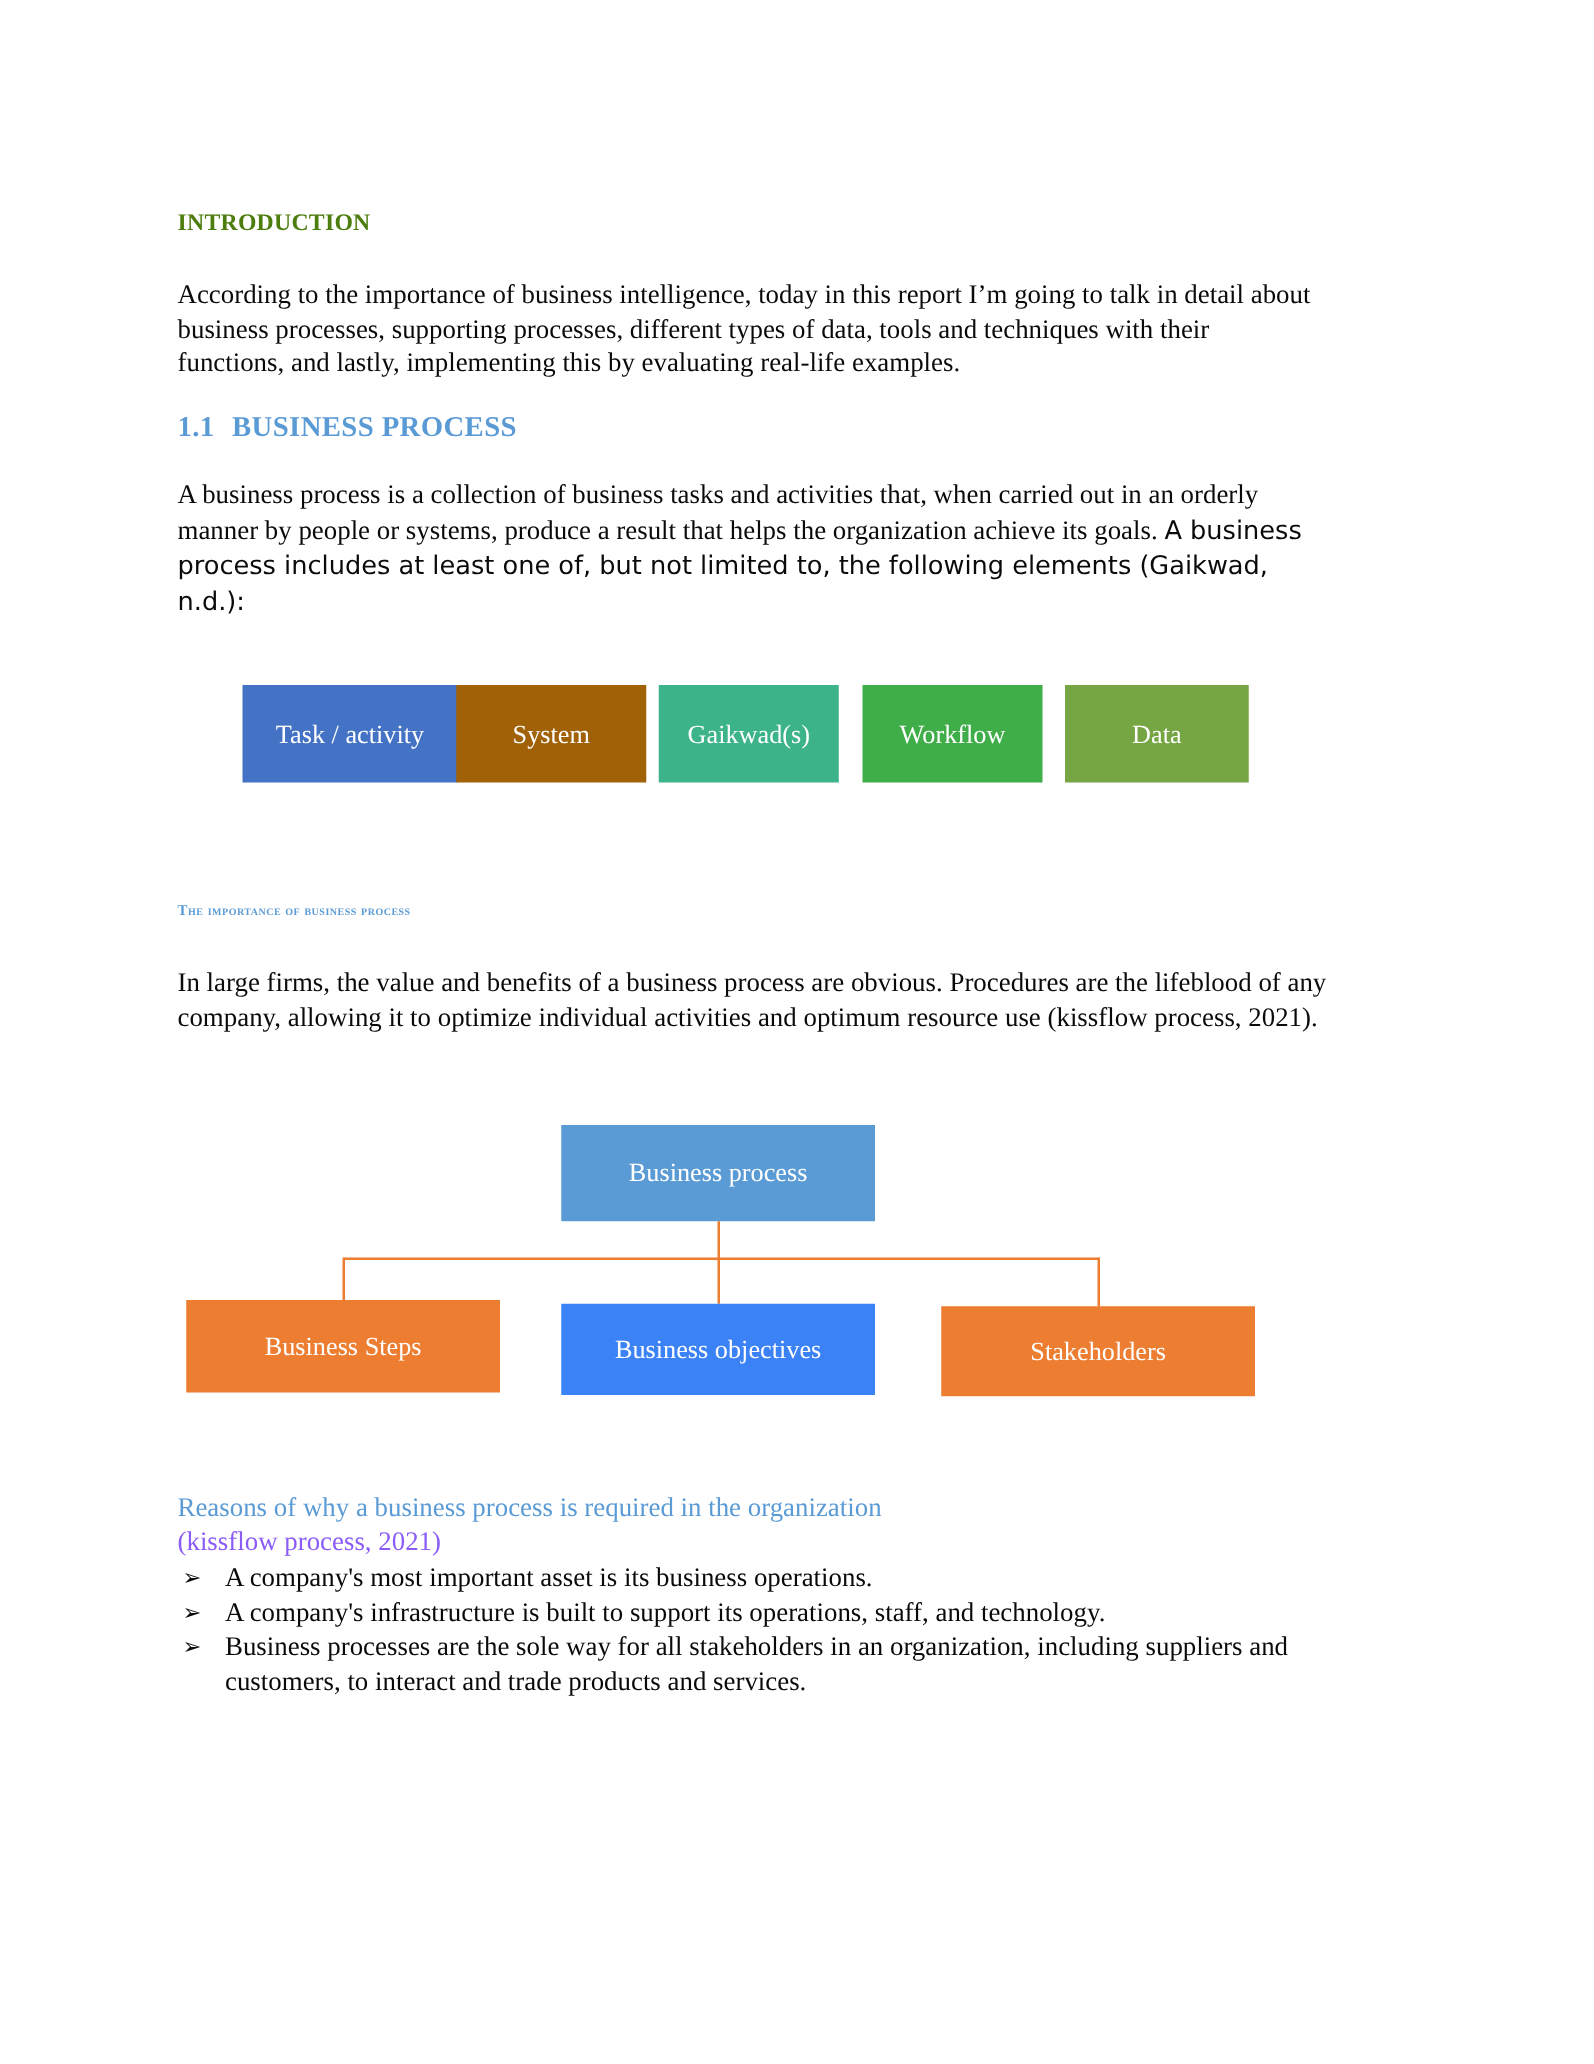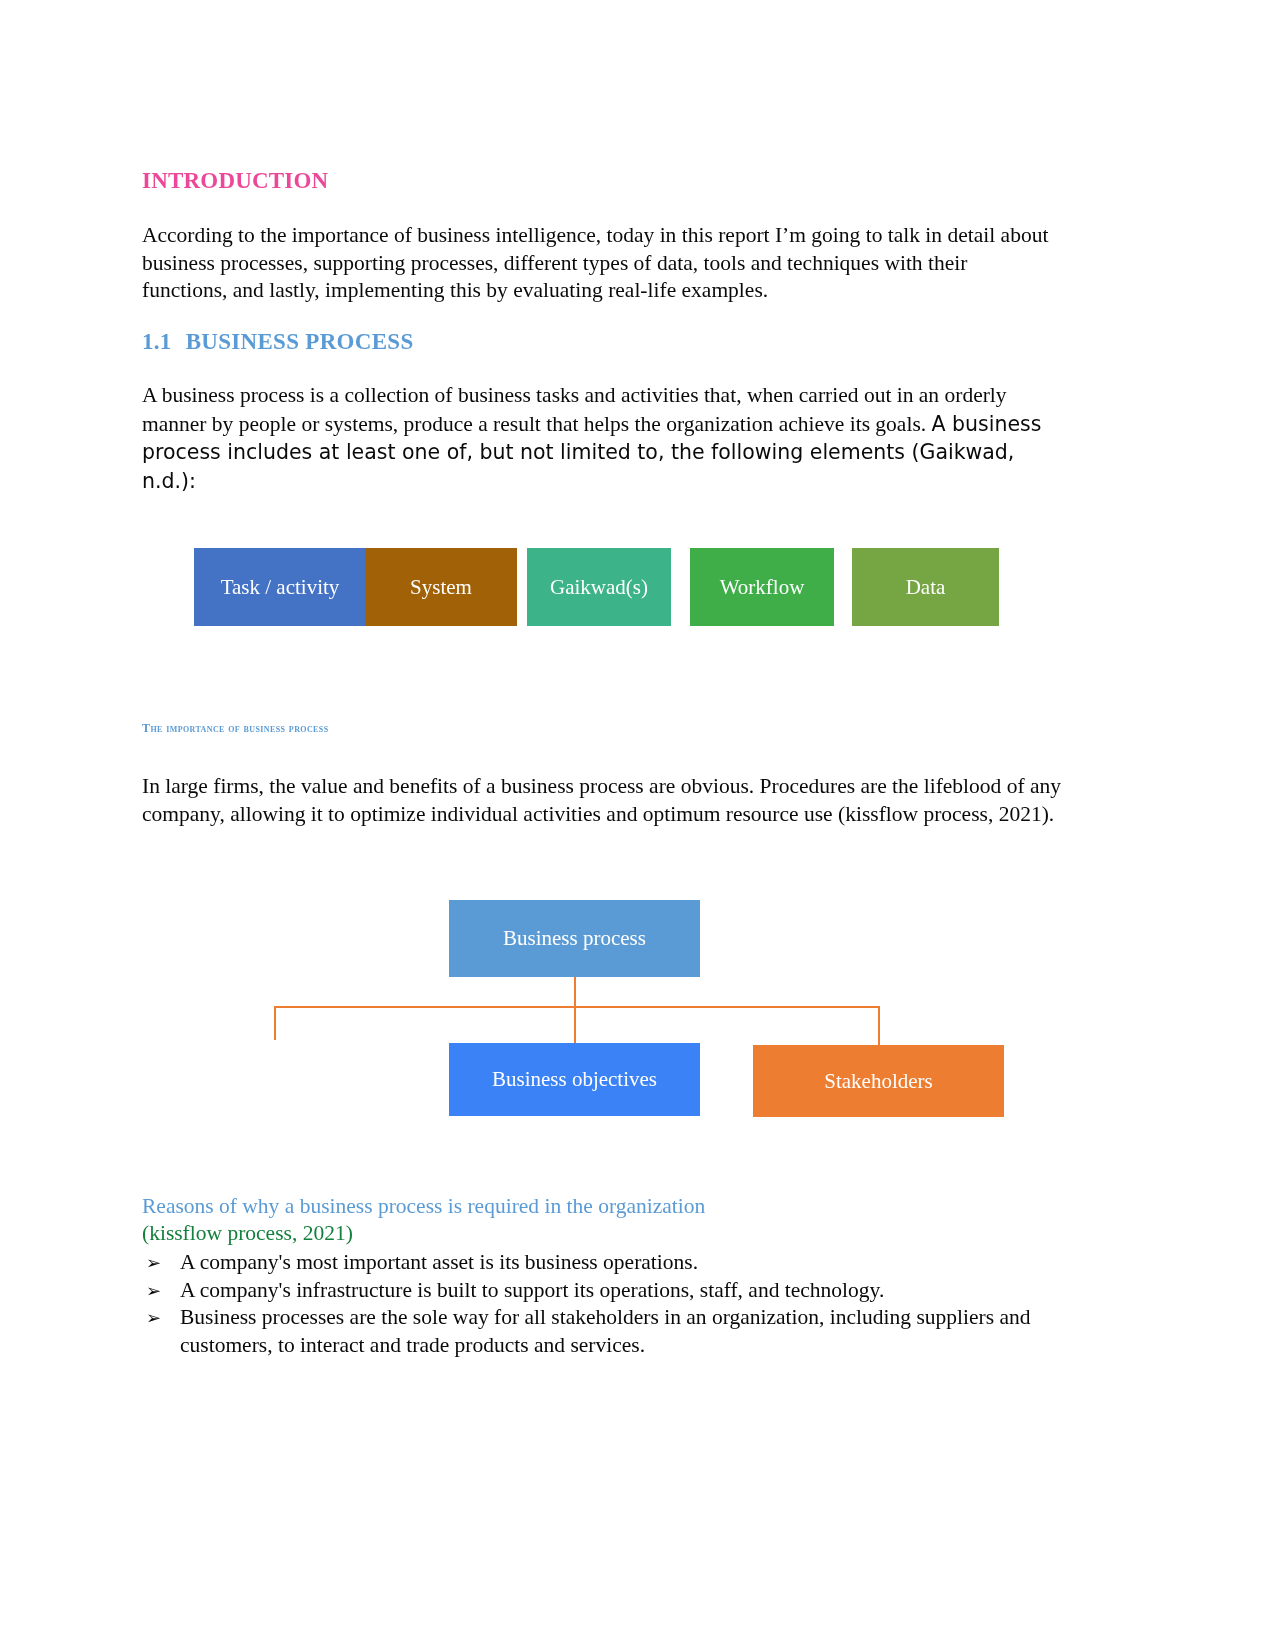--- a/index.html
+++ b/index.html
@@ -25,23 +25,23 @@
   .content {
     position: absolute;
     left: 142px;
     top: 0;
     width: 928px;
   }
 
   
   .h-intro {
     font-family: "Liberation Serif", serif;
-    font-size: 23px;
+    font-size: 19px;
     font-weight: bold;
-    color: #ec4899;
+    color: #4d7c0f;
     letter-spacing: 0.2px;
     position: absolute;
     left: 0;
     top: 168px;
     white-space: nowrap;
   }
   .h-sub {
     position: absolute;
     left: 0;
     top: 329px;
@@ -138,21 +138,21 @@
     top: 1194px;
     font-size: 21.5px;
     color: #5B9BD5;
     white-space: nowrap;
   }
   .reason-sub {
     position: absolute;
     left: 0;
     top: 1221px;
     font-size: 21.5px;
-    color: #15803d;
+    color: #8b5cf6;
     white-space: nowrap;
   }
   .bullets {
     position: absolute;
     left: 0;
     top: 1249px;
     width: 900px;
   }
   .bullet {
     position: relative;
@@ -212,20 +212,23 @@
 
     <div class="para" id="para-large">In large firms, the value and benefits of a business process are obvious. Procedures are the lifeblood of any company, allowing it to optimize individual activities and optimum resource use (kissflow process, 2021).</div>
 
     <div class="chart">
         <div class="node" style="left: 307px; top: 10px; width: 251px; height: 77px; background: rgb(91, 155, 213);">
           <span>Business process</span>
         </div>
         <div class="conn" style="left: 431.5px; top: 87px; width: 2px; height: 66px;"></div>
         <div class="conn" style="left: 132.5px; top: 116px; width: 604px; height: 2px;"></div>
         <div class="conn" style="left: 131.5px; top: 116px; width: 2px; height: 34px;"></div>
+        <div class="node" style="left: 7px; top: 150px; width: 251px; height: 74px; background: rgb(237, 125, 49);">
+          <span>Business Steps</span>
+        </div>
         <div class="node" style="left: 307px; top: 153px; width: 251px; height: 73px; background: #3b82f6;">
           <span>Business objectives</span>
         </div>
         <div class="conn" style="left: 735.5px; top: 116px; width: 2px; height: 39px;"></div>
         <div class="node" style="left: 611px; top: 155px; width: 251px; height: 72px; background: rgb(237, 125, 49);">
           <span>Stakeholders</span>
         </div>
       </div>
 
     <div class="reason-head">Reasons of why a business process is required in the organization</div>

